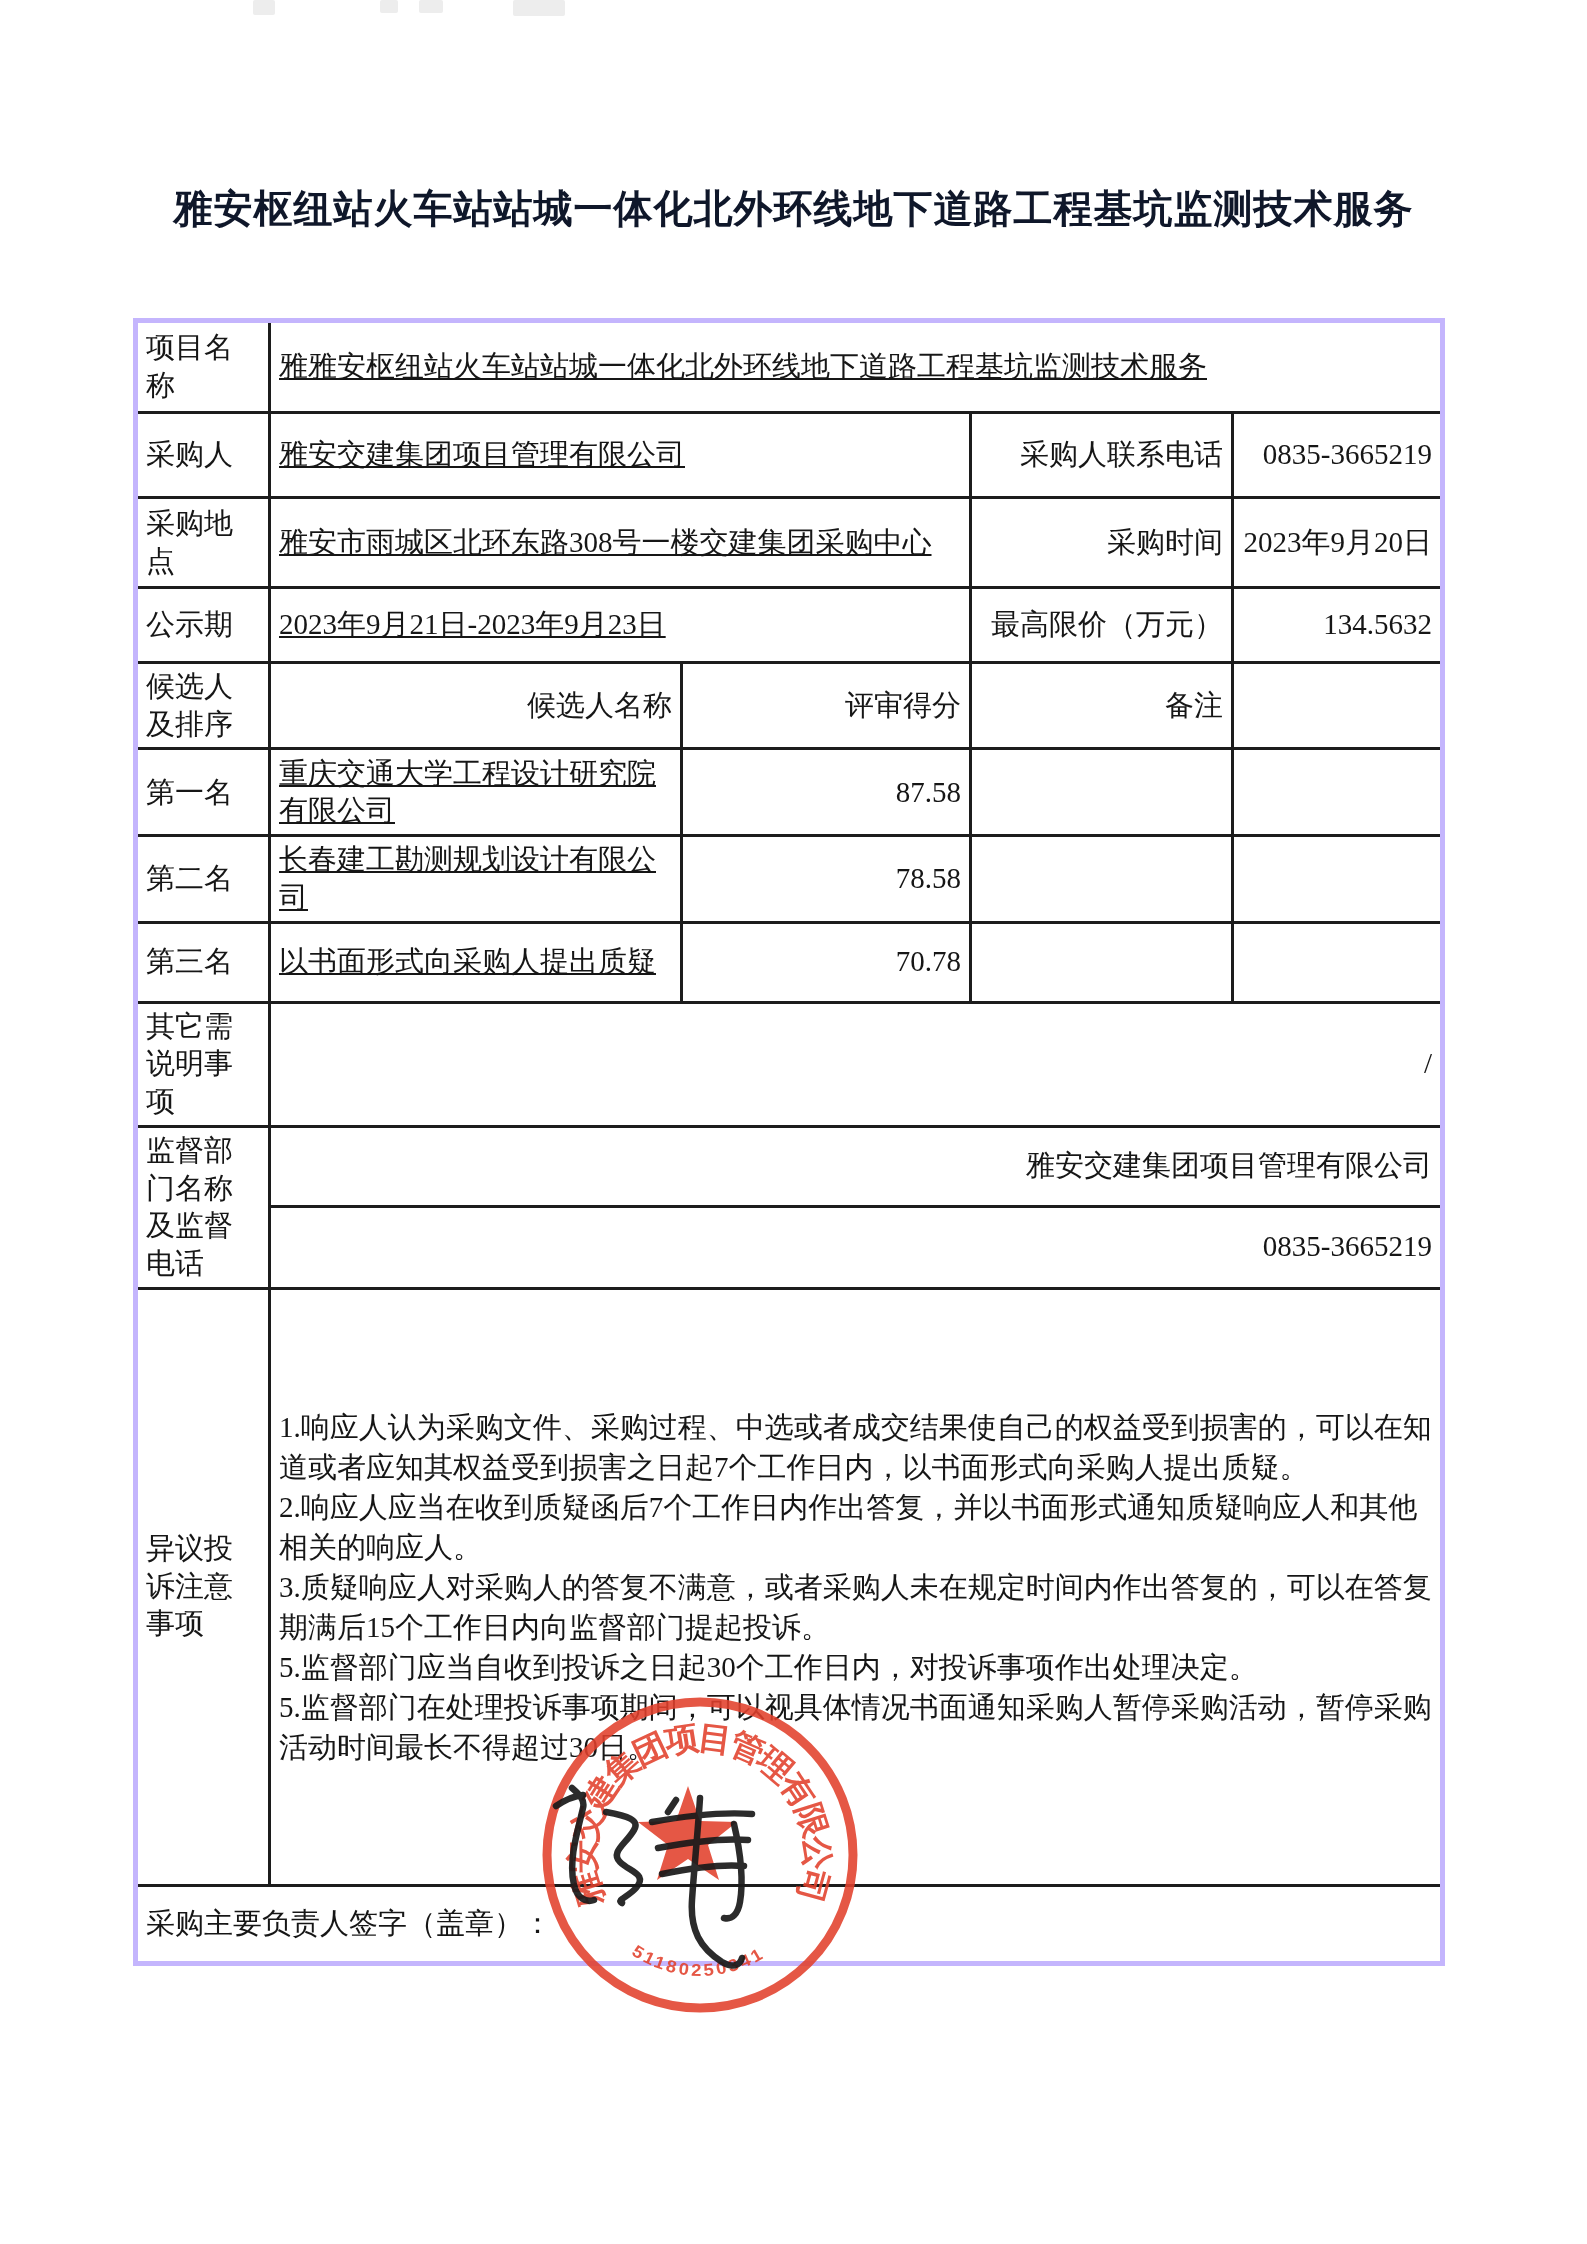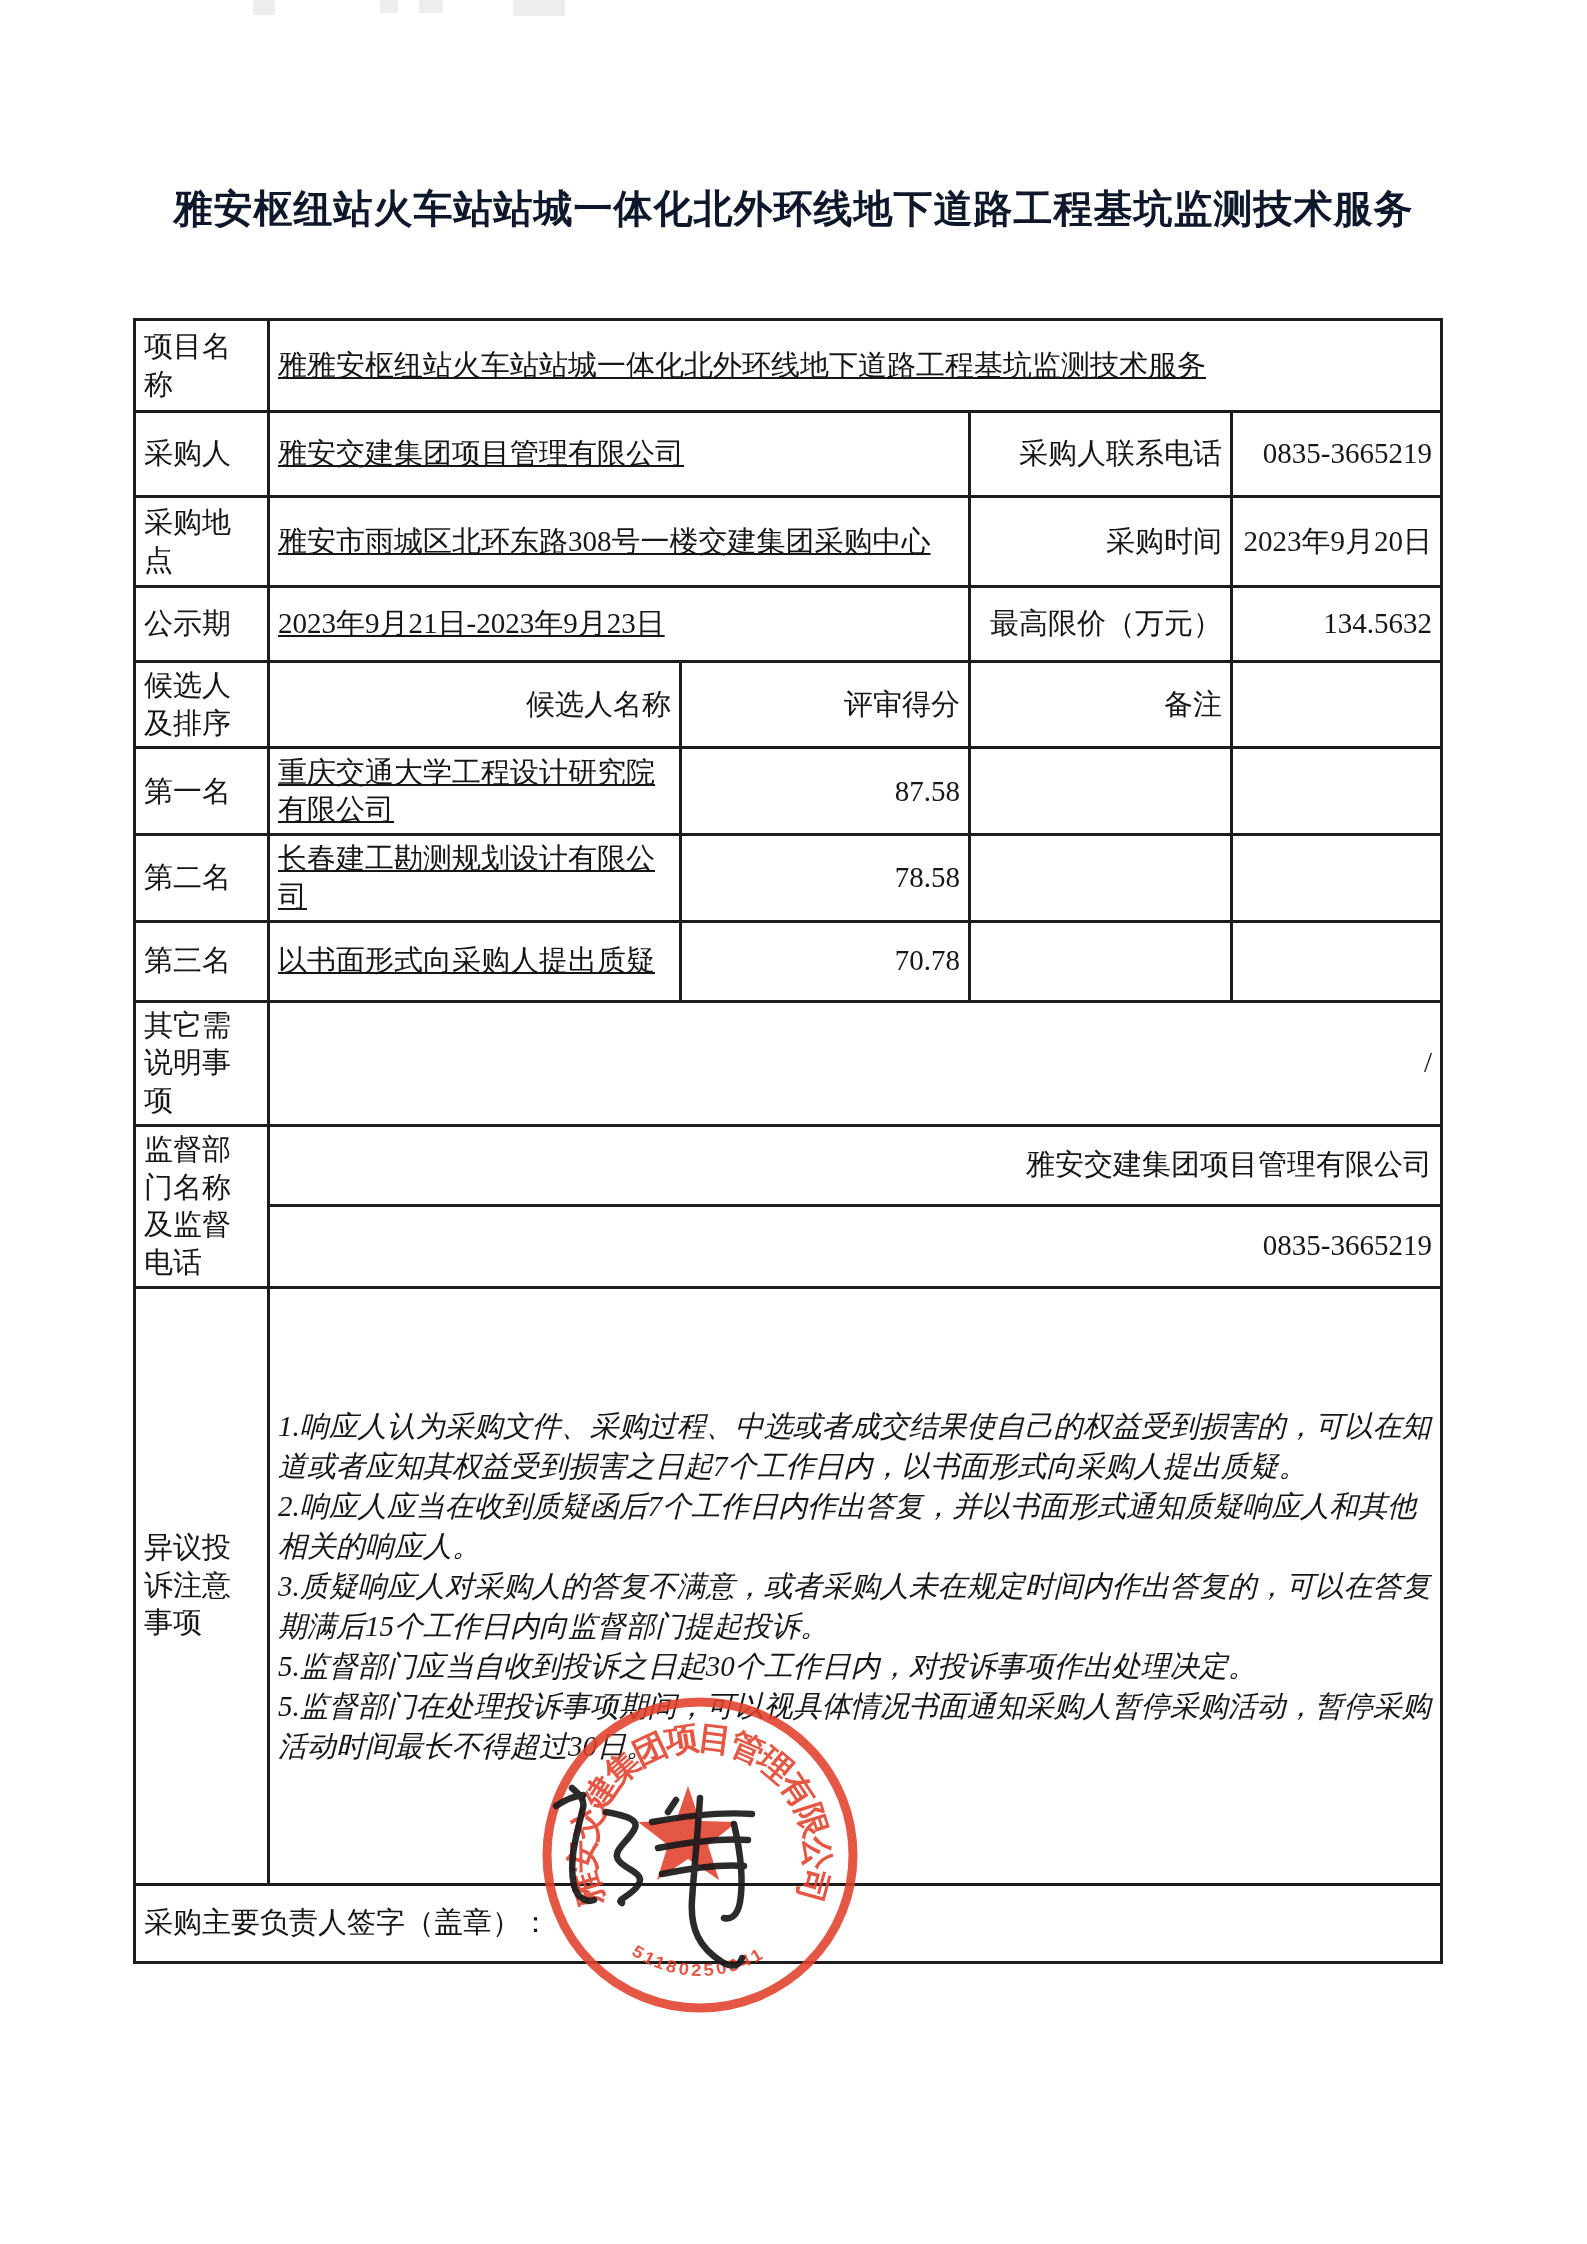--- a/index.html
+++ b/index.html
@@ -13,32 +13,32 @@
     position:absolute; top:184px; left:0; width:100%;
     text-align:center;
     font-family:"Liberation Sans", sans-serif; font-weight:bold;
     font-size:39px; line-height:49px; color:#0f172a; letter-spacing:1px;
   }
 
   table.doc {
     position:absolute; left:133px; top:318px; width:1307px;
     border-collapse:collapse; table-layout:fixed;
     font-size:29px; color:#161616;
-    border:1px solid #c4b5fd;
+    border:5px solid #c4b5fd;
   }
   table.doc td {
     border:3px solid #1c1c1c;
     padding:4px 8px; vertical-align:middle; line-height:1.3;
     overflow:hidden;
   }
   td.lbl  { padding:4px 4px 4px 7px; }
   td.ctr  { text-align:right; padding:4px 2px; }
   td.val  { padding-left:10px;text-decoration:underline; }
   td.obj-cell { padding:10px 14px; }
-  .obj-cell p { margin:0; line-height:40px;font-style:italic; }
+  .obj-cell p { margin:0; line-height:40px; }
   td.sig-cell { padding-left:9px; }
 
   .stamp-svg { position:absolute; left:510px; top:1666px; width:400px; height:384px; z-index:5; }
 </style>
 </head>
 <body>
 
 <div class="page">
 
   <div class="speck" style="left:253px; top:0; width:22px; height:15px;"></div>

